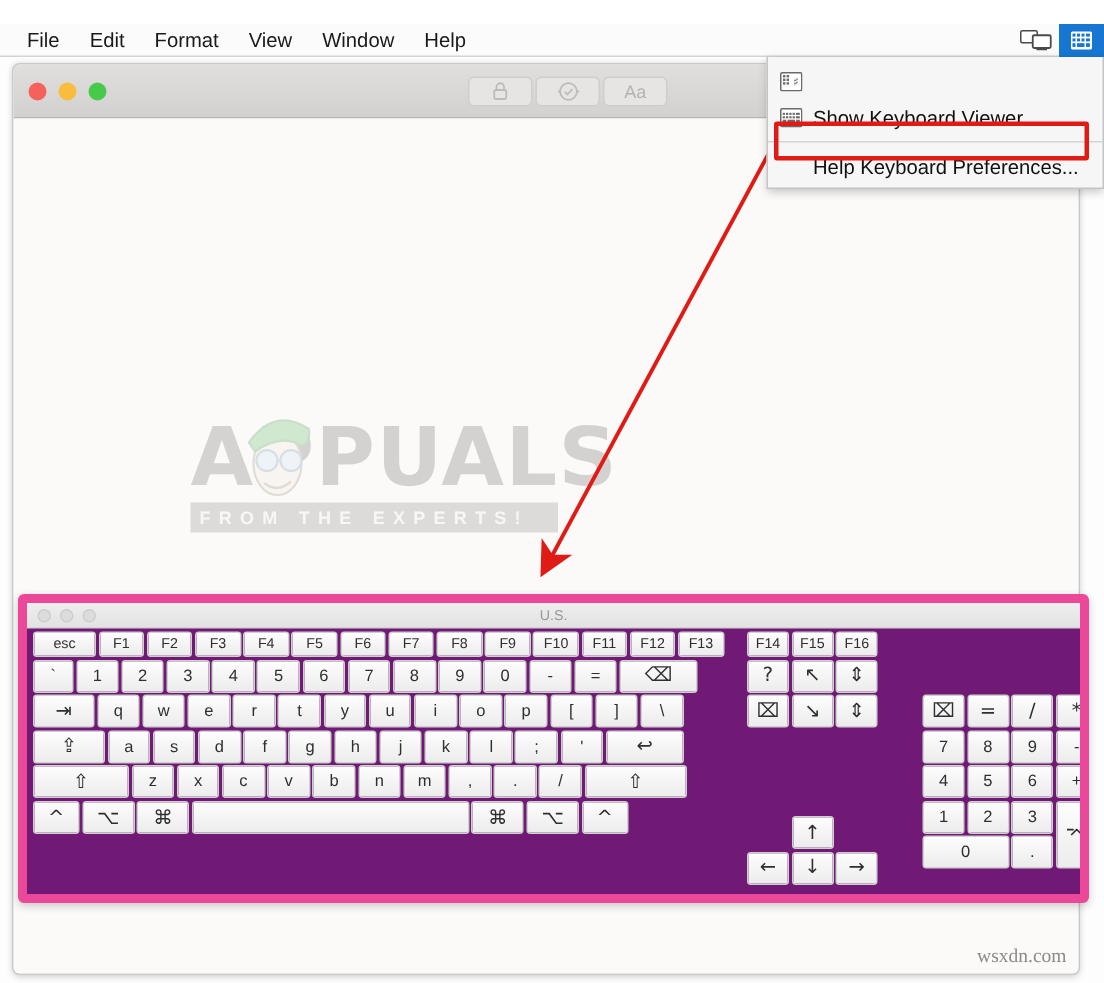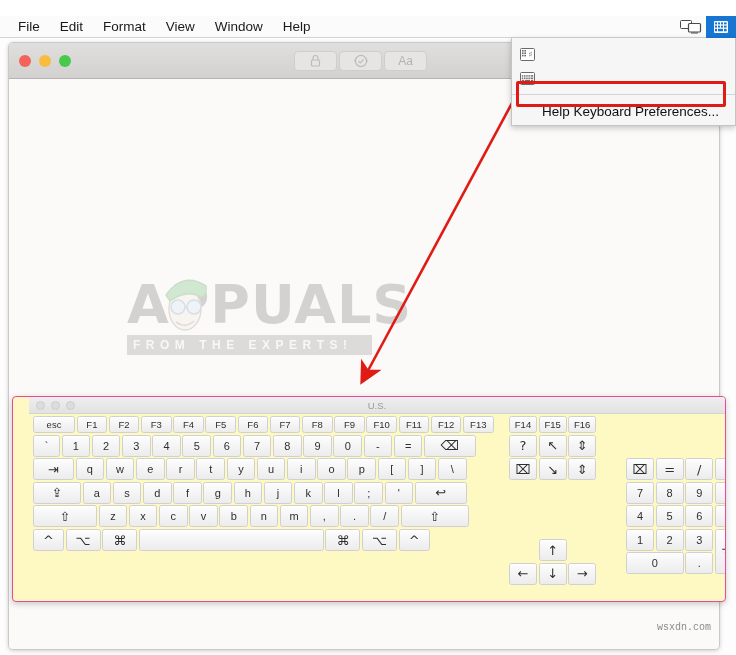--- a/index.html
+++ b/index.html
@@ -37,21 +37,21 @@
   }
   .doc-titlebar {
     height:36px;
     background:linear-gradient(#e0dfde,#d2d1d0);
     border-bottom:1px solid #b6b5b4;
     display:flex; align-items:center; position:relative;
   }
   .traffic { display:flex; gap:8px; margin-left:10px; }
   .tl { width:12px; height:12px; border-radius:50%; }
   .tl.red{background:#f4625b;} .tl.yellow{background:#f8bd3f;} .tl.green{background:#47c94b;}
-  .doc-tools { position:absolute; left:285px; display:flex; gap:2px; }
+  .doc-tools { position:absolute; left:303px; display:flex; gap:2px; }
   .tbtn {
     width:43px; height:20px; border:1px solid #cfcece; border-radius:4px;
     background:#e6e5e4; display:flex; align-items:center; justify-content:center;
     color:#b4b3b2; font-size:12px;
   }
   .doc-body {
     position:relative; height:570px;
     background:#fbfaf8;
   }
   .doc-date {
@@ -67,22 +67,22 @@
     line-height:60px; font-family:"DejaVu Sans", sans-serif;
   }
   .wm-sub {
     background:#8d8d8d; color:#f2f2f2; font-size:12px; letter-spacing:5.5px;
     font-weight:bold; padding:3px 6px; width:245px;
   }
   .wm-face {
     position:absolute; left:30px; top:-6px; width:56px; height:70px;
   }
   .wm-bottom-mark {
-    position:absolute; right:8px; bottom:16px; font-size:10px; color:#8b8b8b;
-    font-family:Liberation Mono, monospace;
+    position:absolute; right:8px; bottom:4px; font-size:13px; color:#8b8b8b;
+    font-family:Liberation Serif, serif;
   }
 
   
   .dropdown {
     position:absolute; left:511px; top:22px; width:225px;
     background:#f6f6f6; border:1px solid #c4c4c4; border-top:none;
     box-shadow:0 2px 6px rgba(0,0,0,.22);
     z-index:60; padding:4px 0 2px 0;
   }
   .dd-item {
@@ -96,22 +96,22 @@
     border:3px solid #e01b15; border-radius:2px; z-index:61; pointer-events:none;
   }
   .ddicon { width:15px; height:13px; flex:0 0 15px; }
 
   
   .arrow-svg { position:absolute; left:0; top:0; width:736px; height:655px; z-index:55; pointer-events:none; }
 
   
   .kbwin {
     position:absolute; left:12px; top:380px; width:714px; height:206px;
-    background:#fef9c3; border:1px solid #ec4899; border-radius:4px;
-    box-shadow:0 2px 6px rgba(0,0,0,.2); z-index:50; overflow:hidden;padding-left:16px;
+    background:#701a75; border:6px solid #ec4899; border-radius:4px;
+    box-shadow:0 2px 6px rgba(0,0,0,.2); z-index:50; overflow:hidden;
   }
   .kb-title {
     height:17px; background:linear-gradient(#eeeeee,#e2e2e2);
     border-bottom:1px solid #d4d4d4; display:flex; align-items:center;
     position:relative;
   }
   .kb-traffic { display:flex; gap:6px; margin-left:7px; }
   .ktl { width:9px; height:9px; border-radius:50%; background:#dcdcdc; border:1px solid #cdcdcd;}
   .kb-title-text {
     position:absolute; left:0; right:0; text-align:center; font-size:9.5px; color:#9a9a9a;
@@ -250,20 +250,21 @@
           <rect x="1.8" y="5.5" width="1.5" height="1.4"></rect>
             <rect x="4" y="5.5" width="1.5" height="1.4"></rect>
           <rect x="6.2" y="5.5" width="1.5" height="1.4"></rect>
             <rect x="8.4" y="5.5" width="1.5" height="1.4"></rect>
           <rect x="10.6" y="5.5" width="2.6" height="1.4"></rect>
           <rect x="1.8" y="7.8" width="2.4" height="1.6"></rect>
             <rect x="5" y="7.8" width="5" height="1.6"></rect>
           <rect x="10.8" y="7.8" width="2.4" height="1.6"></rect>
         </g>
       </svg>
+      <span>Show Keyboard Viewer</span>
     </div>
     <div class="dd-sep"></div>
     <div class="dd-item">
       <span class="ddicon"></span>
       <span>Help Keyboard Preferences...</span>
     </div>
     <div class="dd-hl"></div>
   </div>
 
   <div class="kbwin">

